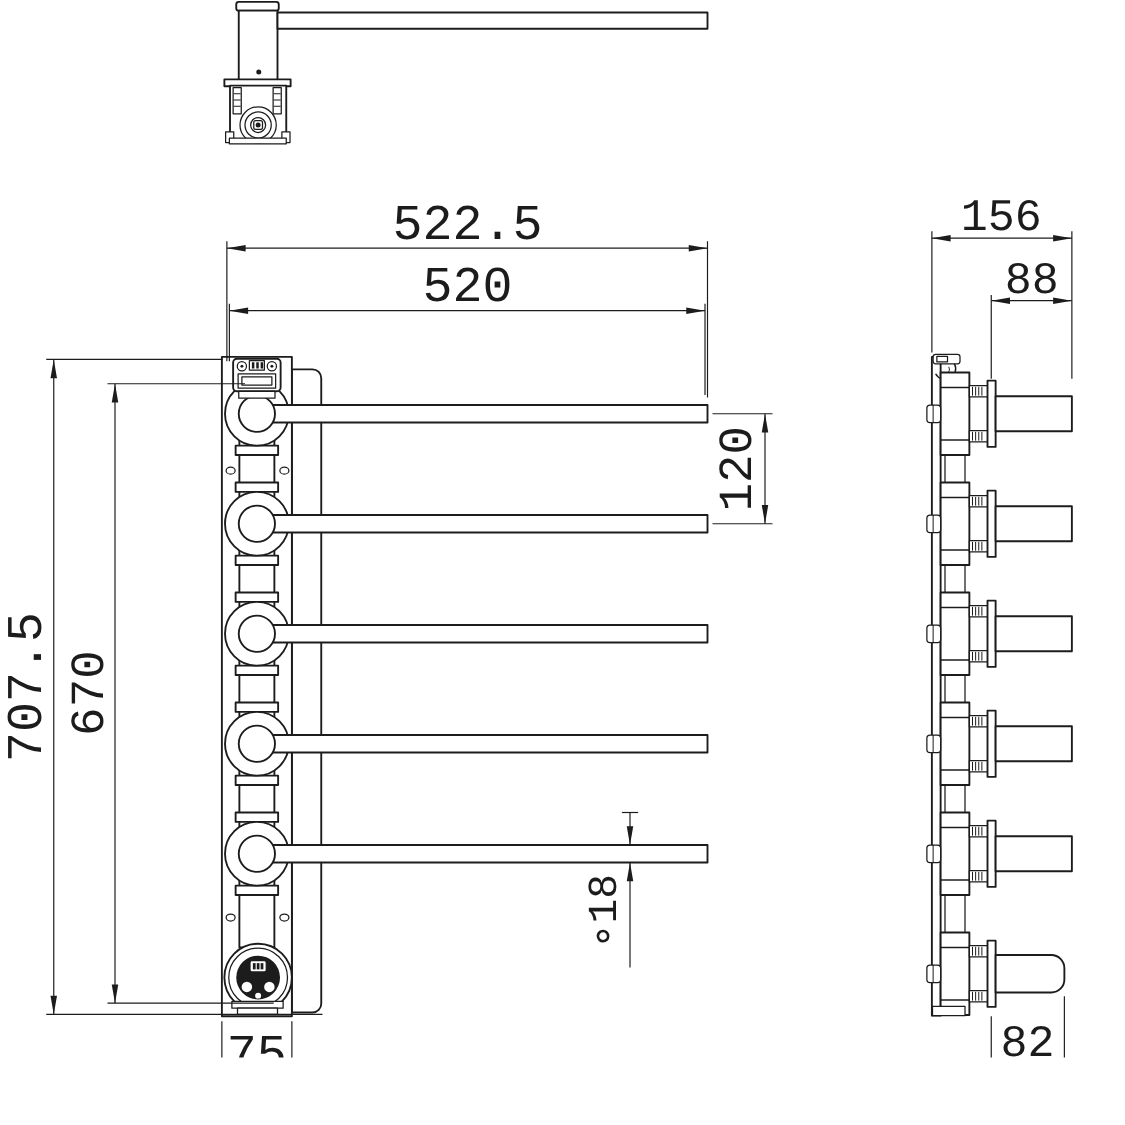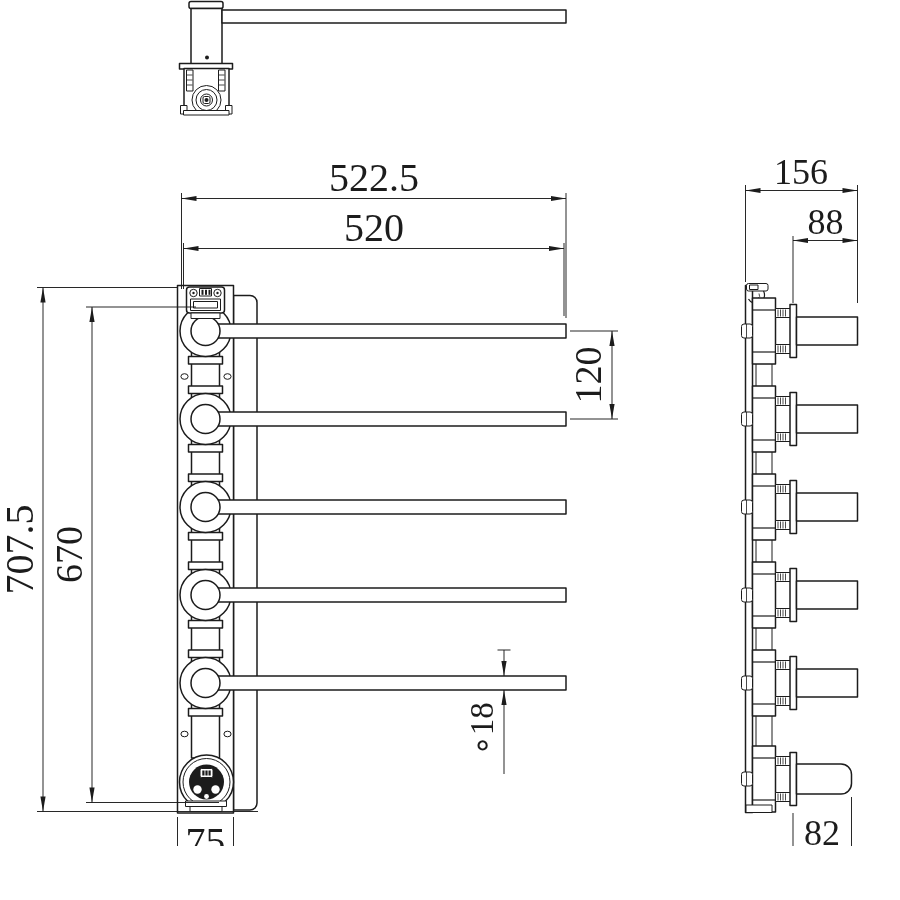--- a/index.html
+++ b/index.html
@@ -1,16 +1,16 @@
 <!DOCTYPE html>
 <html><head>
 <meta charset="utf-8">
 <style>
   html,body{margin:0;padding:0;background:#ffffff;}
-  .stage{width:900px;height:846px;background:#fff;position:relative;font-family:Liberation Serif, serif;}
+  .stage{width:900px;height:846px;background:#fff;position:relative;font-family:Liberation Mono, monospace;}
   svg{display:block;}
   .part{fill:#ffffff;stroke:#1c1c1c;stroke-width:1.5;stroke-linejoin:round;}
   .part-thin{fill:#ffffff;stroke:#1c1c1c;stroke-width:1;stroke-linejoin:round;}
   .solid{fill:#1c1c1c;stroke:none;}
   .lin{fill:none;stroke:#1c1c1c;stroke-width:1.2;}
   .hatch{fill:none;stroke:#1c1c1c;stroke-width:0.8;}
   .ext{fill:none;stroke:#1c1c1c;stroke-width:0.95;}
   .dimline{fill:none;stroke:#1c1c1c;stroke-width:0.95;}
   .dimtxt{fill:#1c1c1c;}
   .t40{font-size:40px;}

